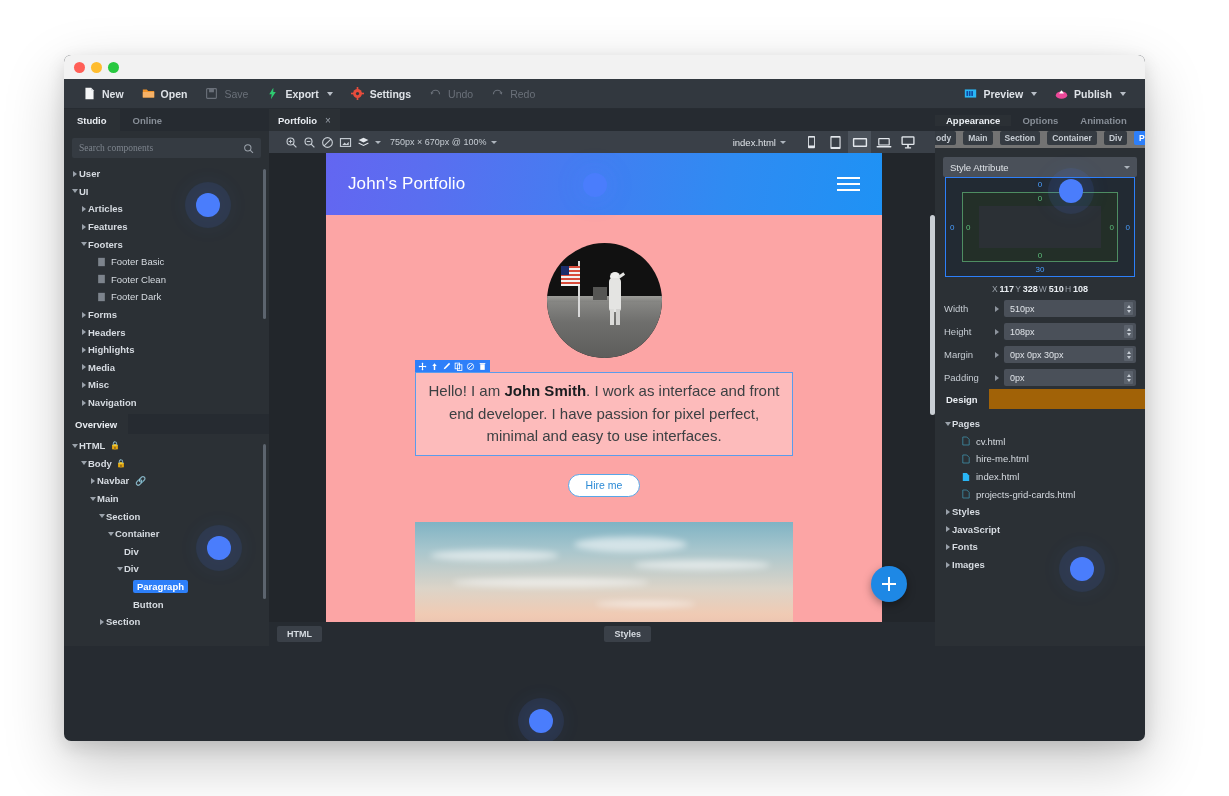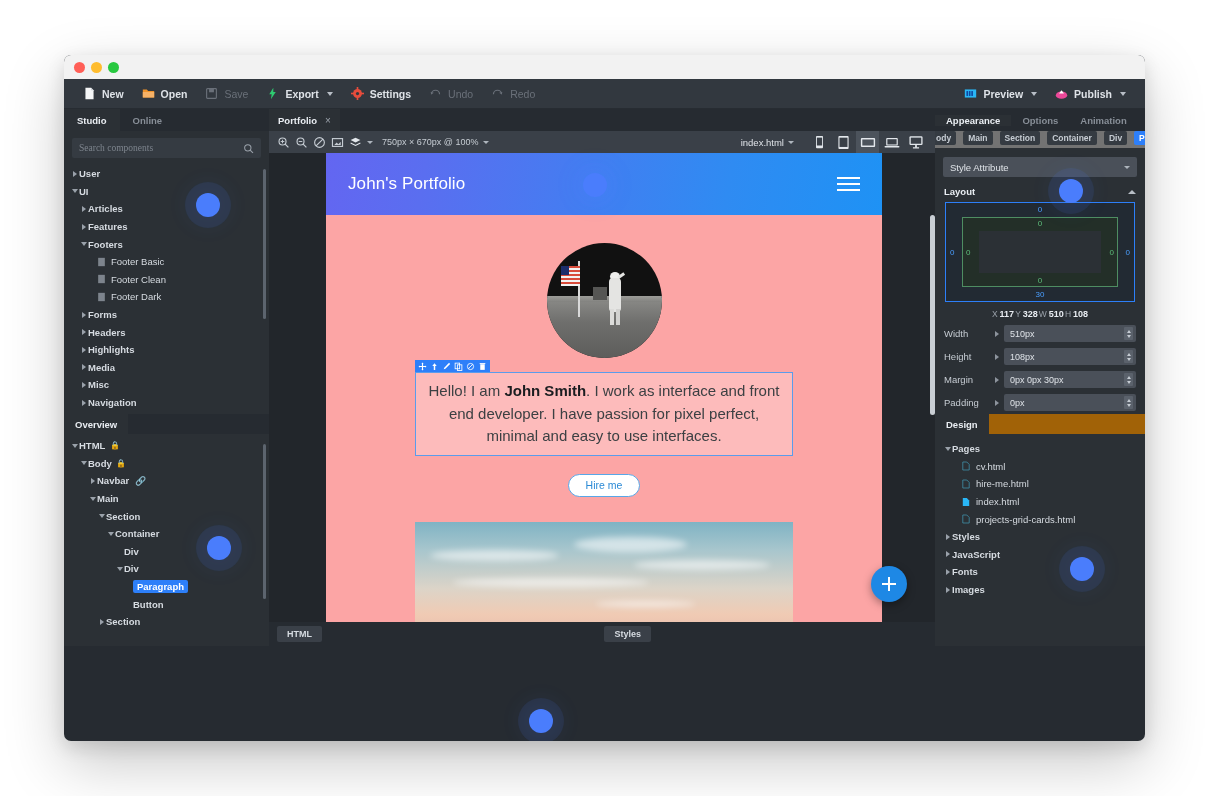--- a/index.html
+++ b/index.html
@@ -109,21 +109,21 @@
   #center { flex: 1; display: flex; flex-direction: column; background: #22262b; min-width: 0; }
   #tabbar { height: 22px; background: #262b31; display: flex; align-items: flex-end; }
   .doc-tab {
     height: 22px; background: #2b3035; display: flex; align-items: center;
     gap: 8px; padding: 0 9px; font-size: 9.5px; color: #e9edf2; font-weight: bold;
   }
   .doc-tab .x { color: #9aa1aa; font-size: 10px; font-weight: normal; }
 
   #canvas-toolbar {
     height: 22px; background: #3a4048; display: flex; align-items: center;
-    padding: 0 8px; gap: 5px;
+    padding: 0 16px; gap: 5px;
   }
   .ct-ico { width: 13px; height: 13px; display: block; }
   .ct-size { font-size: 9px; color: #c6ccd3; margin-left: 4px; }
   .ct-caret { width:0;height:0;border-left:3px solid transparent;border-right:3px solid transparent;border-top:3.5px solid #aeb5bd; }
   .page-sel { font-size: 9.5px; color: #dfe3e8; display: flex; align-items: center; gap: 4px; }
   .dev-group { display: flex; align-items: center; gap: 1px; margin-left: 9px; }
   .dev-btn {
     width: 23px; height: 22px; display: flex; align-items: center; justify-content: center;
   }
   .dev-btn.active { background: #4c535c; }
@@ -780,24 +780,20 @@
           <span class="bc">Container</span>
           <span class="bc">Div</span>
           <span class="bc sel">Paragraph</span>
         </div>
 
       <div class="style-select">
         <span>Style Attribute</span>
         <span class="ct-caret"></span>
       </div>
 
-      <div class="sect-head">
-        <span>Layout</span>
-        <span class="chev-up"></span>
-      </div>
 
       <div id="boxmodel">
         <span class="bm-n bm-m" style="left:50%;top:2px;transform:translateX(-50%)">0</span>
         <span class="bm-n bm-m" style="left:4px;top:50%;transform:translateY(-50%)">0</span>
         <span class="bm-n bm-m" style="right:4px;top:50%;transform:translateY(-50%)">0</span>
         <span class="bm-n bm-m" style="left:50%;bottom:2px;transform:translateX(-50%)">30</span>
         <div class="pad-box">
           <div class="cont-box"></div>
           <span class="bm-n bm-p" style="left:50%;top:1px;transform:translateX(-50%)">0</span>
           <span class="bm-n bm-p" style="left:3px;top:50%;transform:translateY(-50%)">0</span>

